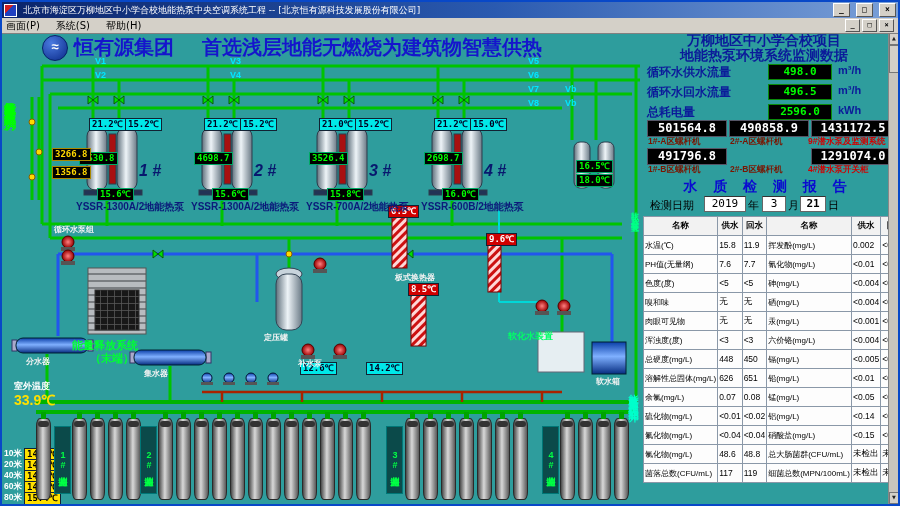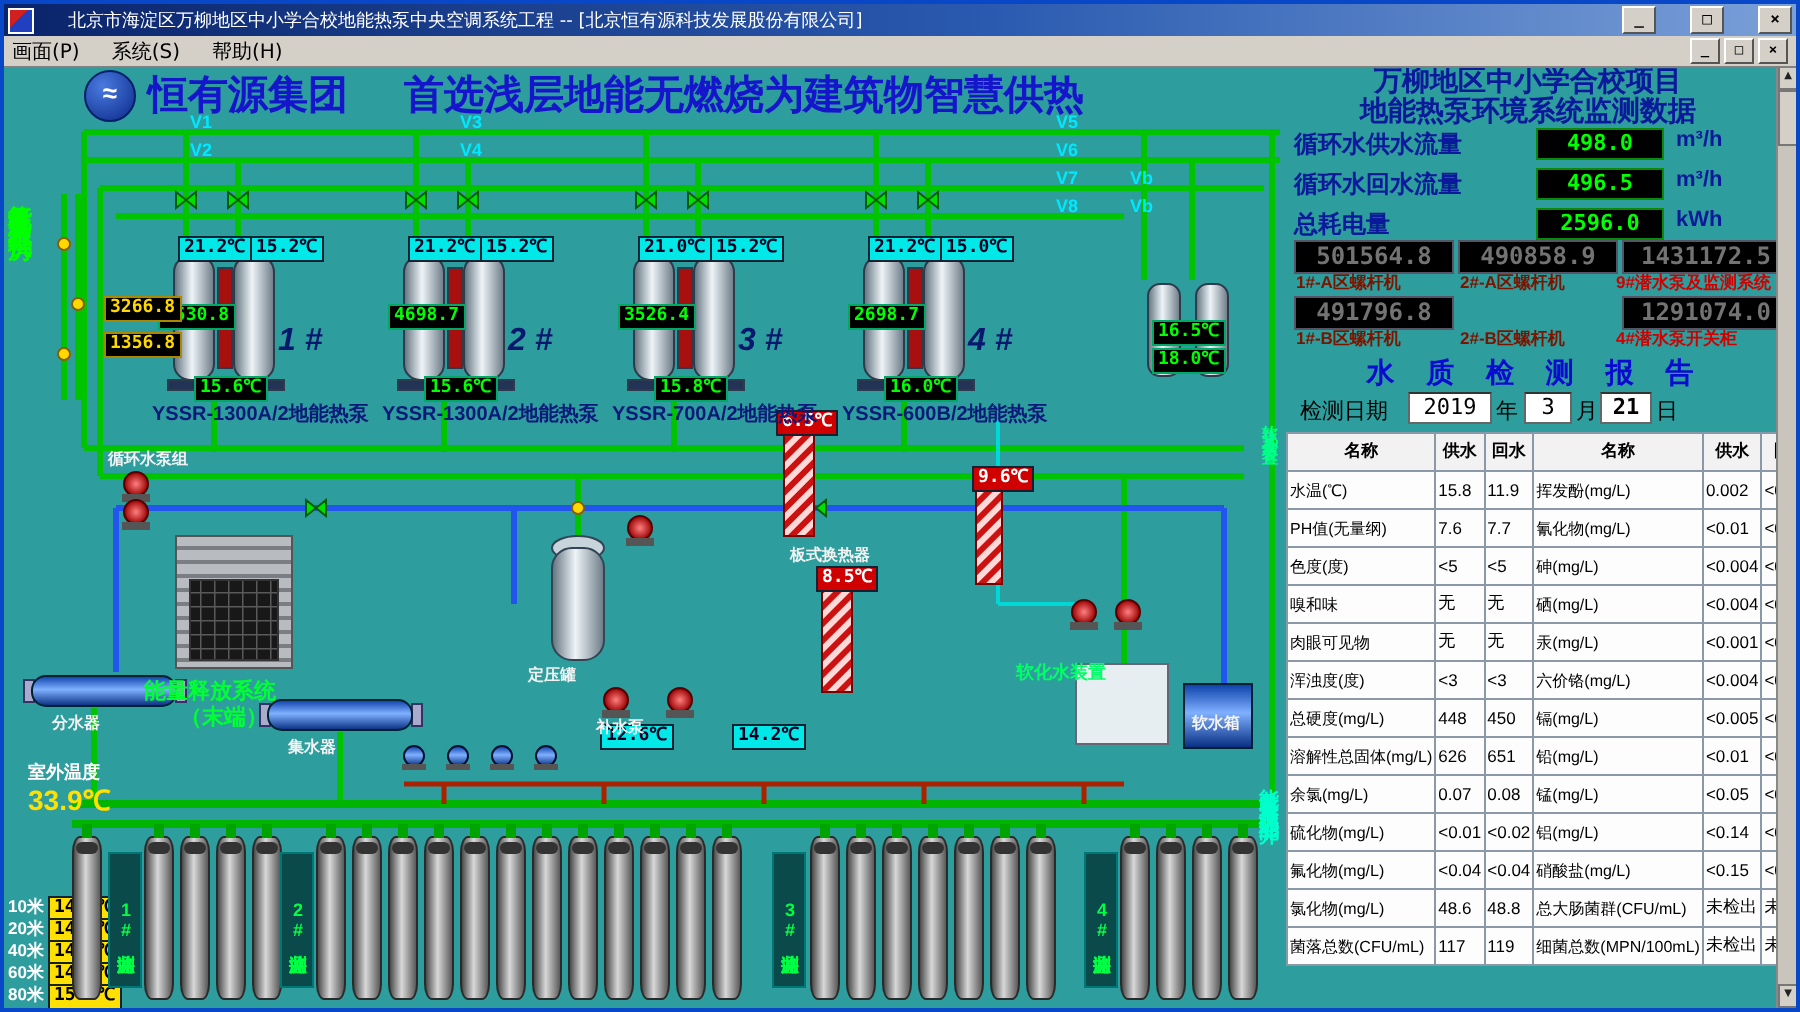--- a/index.html
+++ b/index.html
@@ -1,20 +1,20 @@
 <!DOCTYPE html>
 <html><head>
 <meta charset="utf-8">
 <style>
   html,body{margin:0;padding:0;background:#4a4a4a;}
   .page{position:relative;width:900px;height:506px;background:#2e9d9d;border:2px solid #0848c8;
         box-sizing:border-box;overflow:hidden;font-family:"DejaVu Sans","Liberation Sans",sans-serif;}
   
   .titlebar{position:absolute;top:0;left:0;right:0;height:16px;
-    background:linear-gradient(90deg,#0a246a,#2a5ab0 55%,#7aa0d8);display:flex;align-items:center;padding:0 2px;gap:17px;z-index:9;}
+    background:linear-gradient(90deg,#0a246a,#2a5ab0 55%,#7aa0d8);display:flex;align-items:center;padding:0 2px;gap:6px;z-index:9;}
   .title-icon{width:11px;height:11px;background:linear-gradient(135deg,#d02020 40%,#2040c0 40%);border:1px solid #fff;flex:0 0 auto;}
   .title-text{color:#fff;font-size:9px;white-space:nowrap;overflow:hidden;flex:1;}
   .tb-btn{width:15px;height:12px;background:#d4d0c8;border:1px solid;border-color:#fff #555 #555 #fff;
     font:bold 8px "DejaVu Sans Mono",monospace;line-height:11px;text-align:center;color:#000;flex:0 0 auto;}
   .menubar{position:absolute;top:16px;left:0;right:0;height:15px;background:#d4d0c8;border-bottom:1px solid #808080;
     display:flex;align-items:center;font-size:10px;color:#000;padding:0 4px;gap:16px;z-index:9;}
   .mdi-group{margin-left:auto;display:flex;gap:2px;}
   .mdi-btn{width:13px;height:11px;background:#d4d0c8;border:1px solid;border-color:#fff #555 #555 #fff;
     font:bold 7px "DejaVu Sans Mono",monospace;line-height:10px;text-align:center;}
   .scrollbar{position:absolute;top:31px;right:0;width:9px;bottom:0;background:#c9c5bd;border-left:1px solid #888;z-index:8;}
@@ -29,21 +29,21 @@
   .banner-company{position:absolute;left:72px;top:32px;color:#1515cc;font:bold 20px sans-serif;z-index:3;white-space:nowrap;}
   .banner-slogan{position:absolute;left:200px;top:32px;color:#1515cc;font:bold 20px sans-serif;z-index:3;white-space:nowrap;}
   
   .rp-line{position:absolute;left:636px;width:252px;text-align:center;color:#0b1a9a;font:bold 14px sans-serif;z-index:3;white-space:nowrap;}
   .l1{top:30px;} .l2{top:45px;}
   .flow-label{position:absolute;left:645px;color:#0b1a9a;font:bold 12px sans-serif;z-index:3;white-space:nowrap;}
   .flow-led{position:absolute;left:766px;width:62px;height:14px;background:#000;color:#00ff00;
     font:bold 11px "DejaVu Sans Mono",monospace;line-height:14px;text-align:center;border:1px solid #0a8a0a;z-index:3;}
   .flow-unit{position:absolute;left:836px;color:#0b1a9a;font:bold 11px sans-serif;z-index:3;}
   .f1{top:62px;} .f2{top:82px;} .f3{top:102px;}
-  .meter{position:absolute;background:#000;color:#737373;font:bold 12px "DejaVu Sans Mono",monospace;
+  .meter{position:absolute;background:#000;color:#ffffff;font:bold 12px "DejaVu Sans Mono",monospace;
     height:15px;line-height:15px;text-align:center;border:1px solid #556;z-index:3;}
   .m1{left:645px;top:118px;width:78px;} .m2{left:727px;top:118px;width:78px;} .m3{left:809px;top:118px;width:82px;}
   .m4{left:645px;top:146px;width:78px;} .m5{left:809px;top:146px;width:82px;}
   .meter-label{position:absolute;color:#7a1500;font:bold 8.5px sans-serif;z-index:3;white-space:nowrap;}
   .ml1{left:646px;top:134px;} .ml2{left:728px;top:134px;} .ml3{left:806px;top:134px;color:#d00000;}
   .ml4{left:646px;top:162px;} .ml5{left:728px;top:162px;} .ml6{left:806px;top:162px;color:#d00000;}
   .wq-title{position:absolute;left:640px;top:176px;width:252px;text-align:center;color:#0a0ad0;
     font:bold 14px sans-serif;letter-spacing:6px;z-index:3;white-space:nowrap;}
   .wq-date-label{position:absolute;left:648px;top:196px;font:11px sans-serif;color:#000;z-index:3;}
   .date-box{position:absolute;top:194px;height:14px;background:#fff;border:1px solid #666;border-top-color:#333;
@@ -459,21 +459,21 @@
       <div class="badge b-led" style="left: 574px; top: 172px;">18.0℃</div>
       <div class="badge b-cy" style="left: 298px; top: 360px;">12.6℃</div>
       <div class="badge b-cy" style="left: 340px; top: 360px; margin-left: 24px;">14.2℃</div>
       <div class="dlabel wl" style="left: 52px; top: 222px;">循环水泵组</div>
       <div class="dlabel wl" style="left: 393px; top: 270px;">板式换热器</div>
       <div class="dlabel wl" style="left: 262px; top: 330px;">定压罐</div>
       <div class="dlabel wl" style="left: 296px; top: 356px;">补水泵</div>
       <div class="dlabel wl" style="left: 24px; top: 354px;">分水器</div>
       <div class="dlabel wl" style="left: 142px; top: 366px;">集水器</div>
       <div class="dlabel gl" style="left: 506px; top: 328px;">软化水装置</div>
-      <div class="dlabel wl" style="left: 594px; top: 354px;">软水箱</div>
+      <div class="dlabel wl" style="left: 594px; top: 374px;">软水箱</div>
       <div class="dlabel gb" style="left: 70px; top: 336px;">能量释放系统</div>
       <div class="dlabel gb" style="left: 88px; top: 349px;">（末端）</div>
       <div class="vlabel" style="left: 93px; top: 54px;">V1</div>
       <div class="vlabel" style="left: 93px; top: 68px;">V2</div>
       <div class="vlabel" style="left: 228px; top: 54px;">V3</div>
       <div class="vlabel" style="left: 228px; top: 68px;">V4</div>
       <div class="vlabel" style="left: 526px; top: 54px;">V5</div>
       <div class="vlabel" style="left: 526px; top: 68px;">V6</div>
       <div class="vlabel" style="left: 526px; top: 82px;">V7</div>
       <div class="vlabel" style="left: 526px; top: 96px;">V8</div>

